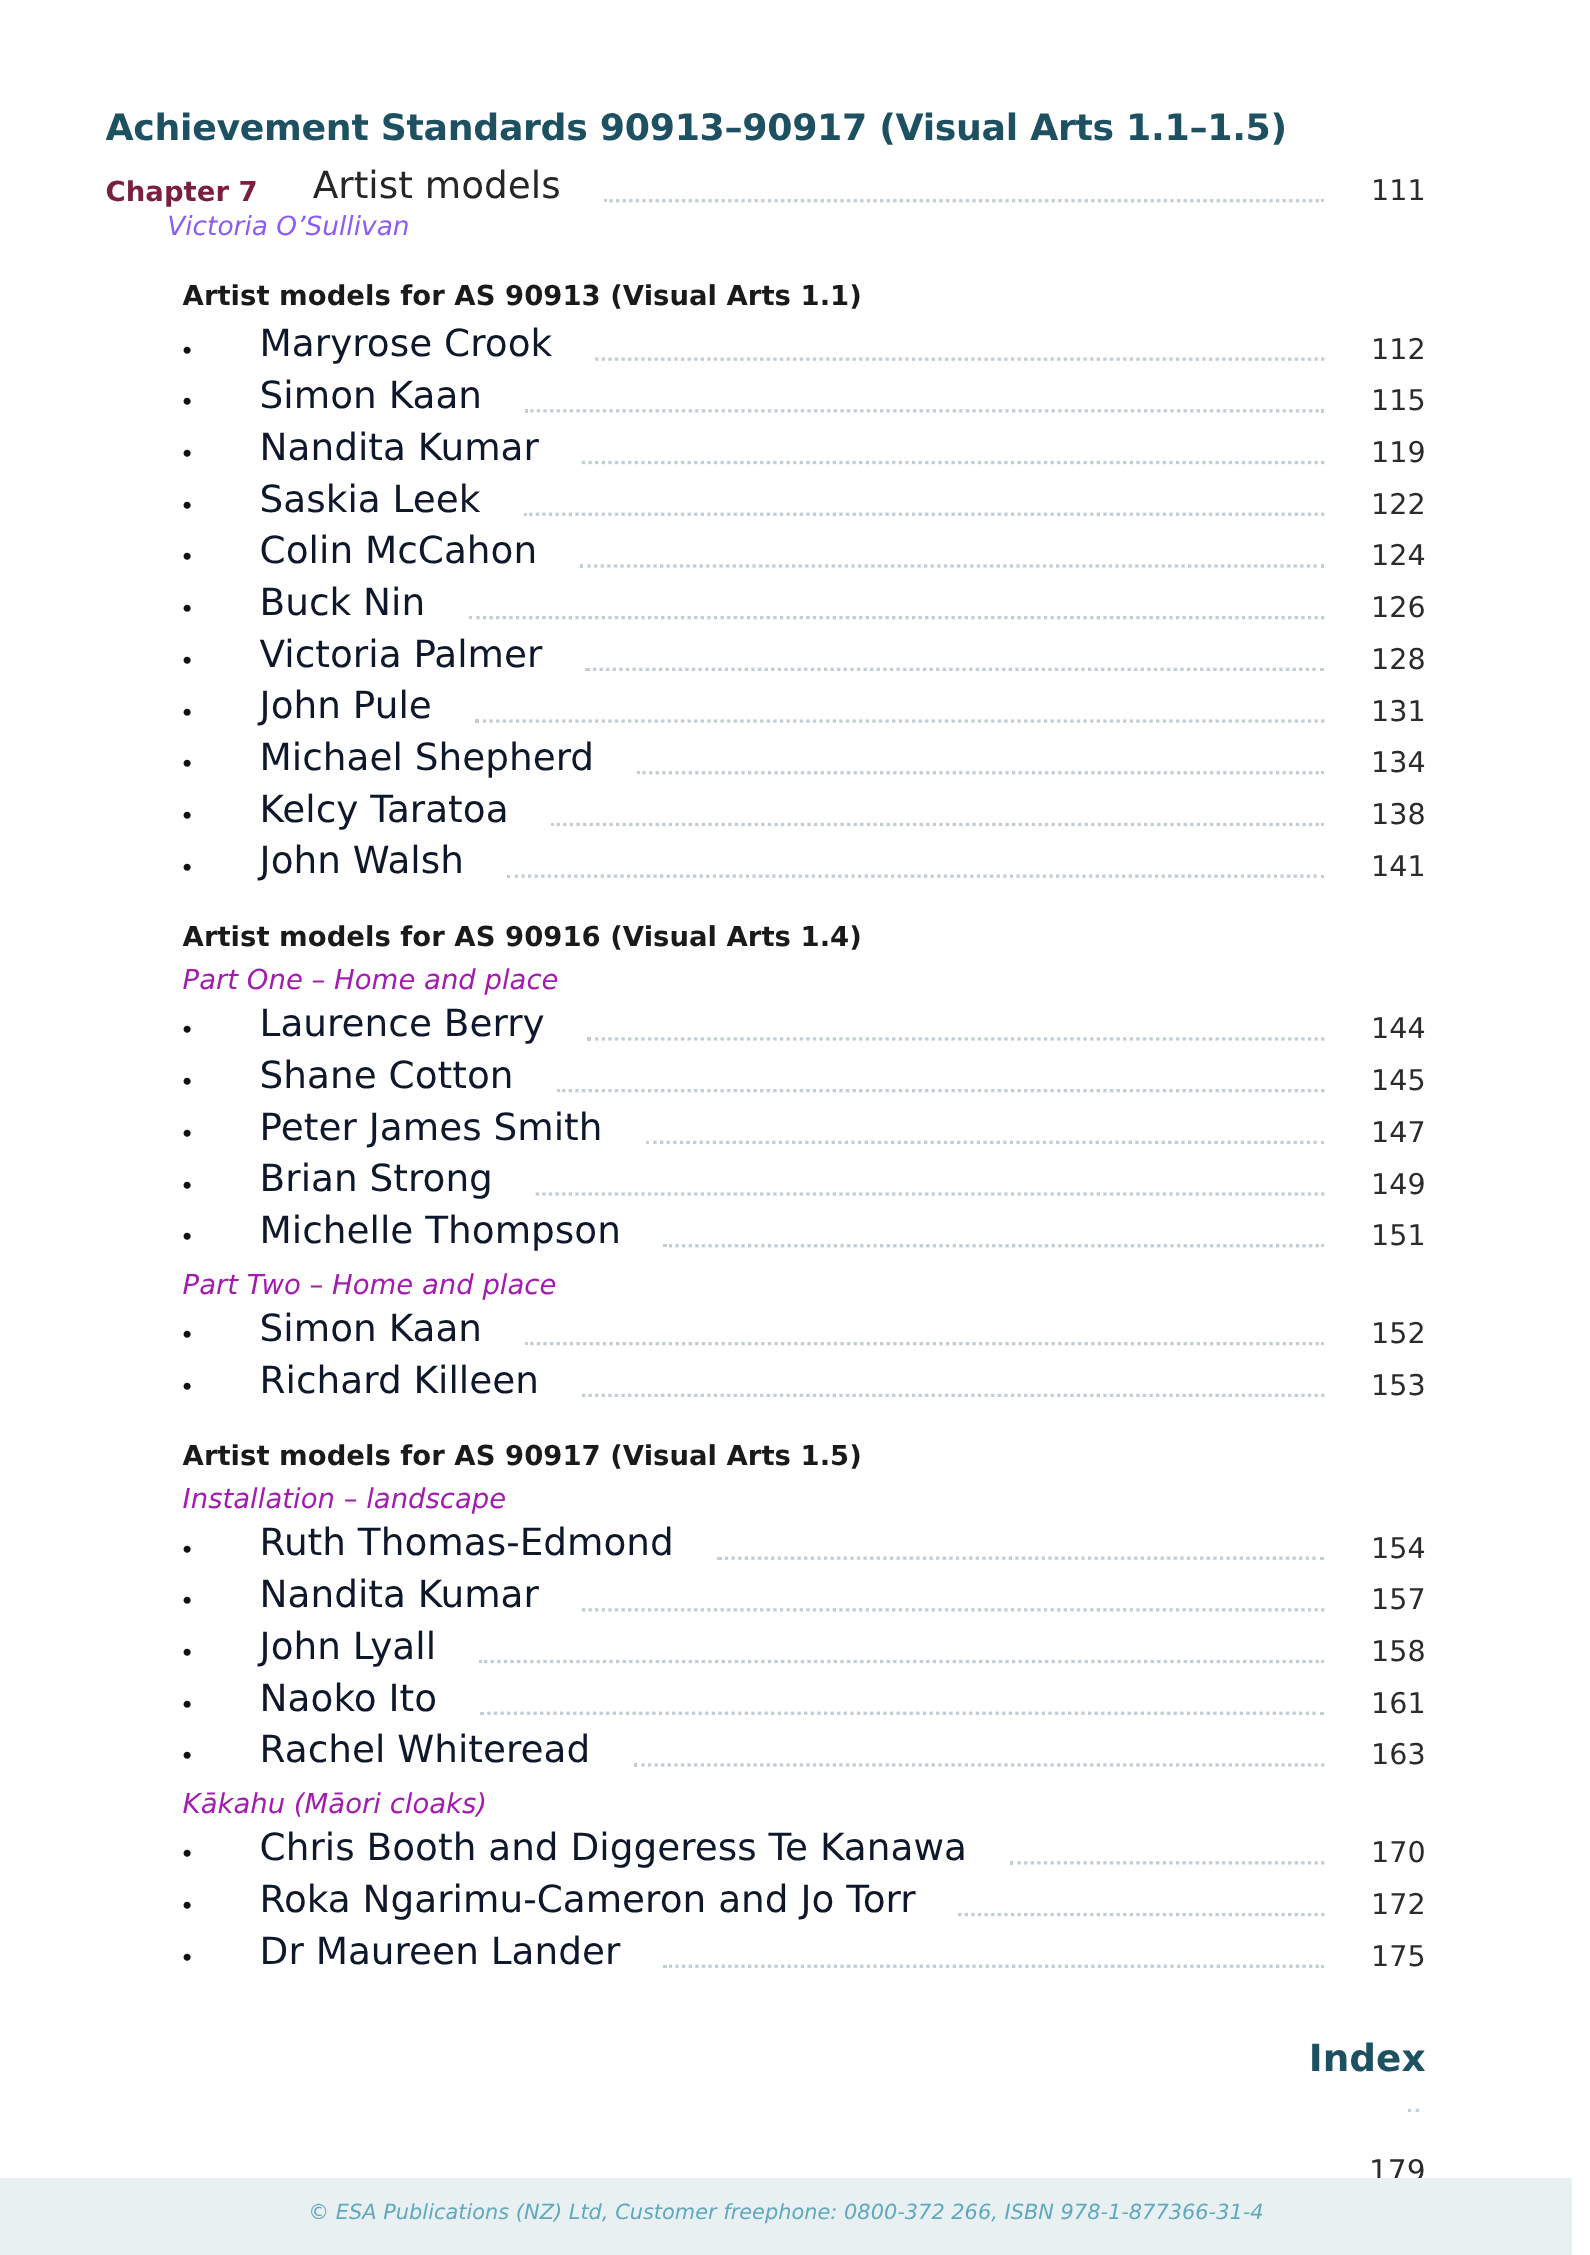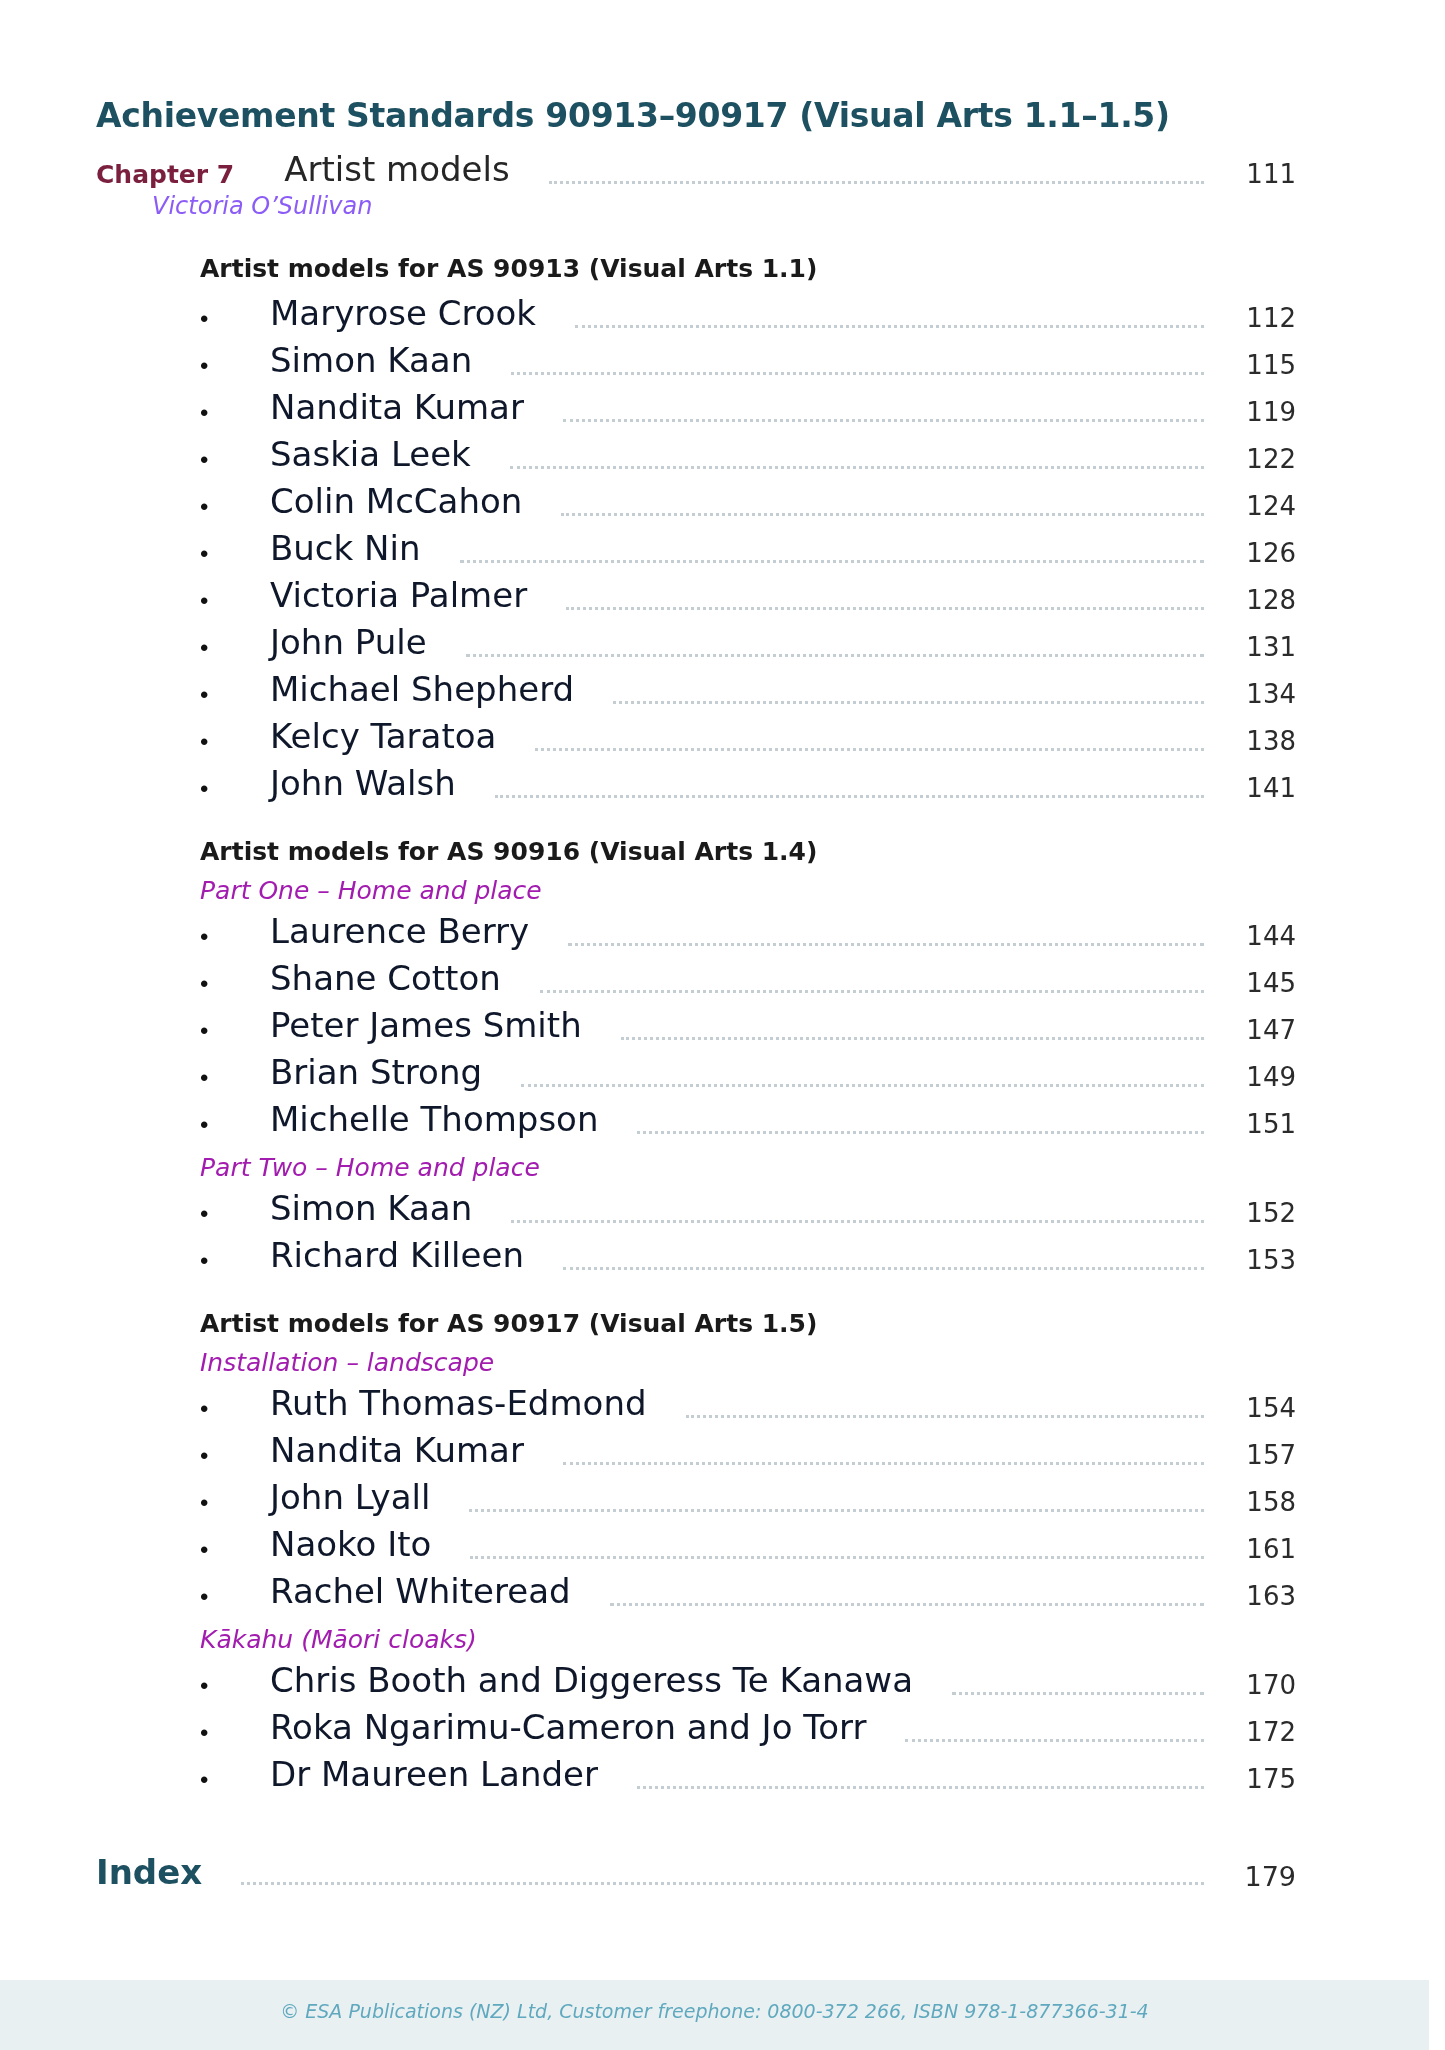--- a/index.html
+++ b/index.html
@@ -79,21 +79,21 @@
   .chapter-author {
     font-family: "DejaVu Sans", sans-serif;
     font-style: italic;
     font-size: 24px;
     color: #8b5cf6;
     margin: 3px 0 0 56px;
   }
 
   
   .section {
-    margin-left: 104px;
+    margin-left: 70px;
     margin-top: 34px;
   }
   .section-heading {
     font-family: "DejaVu Sans", sans-serif;
     font-weight: bold;
     font-size: 25px;
     color: #1a1a1a;
     margin: 0 0 10px 0;
   }
   .subheading {
@@ -127,20 +127,21 @@
     flex: 0 0 auto;
     font-family: "DejaVu Sans", sans-serif;
     font-size: 34px;
     color: #0f172a;
   }
 
   
   .index-row {
     margin-top: 58px;
     margin-left: 0;
+    flex-direction: column;
   }
   .index-label {
     font-family: "DejaVu Sans", sans-serif;
     font-weight: bold;
     font-size: 34px;
     color: #1d5060;
     flex: 0 0 auto;
   }
   .index-row .leader {
     border-bottom-color: #c4cdd2;

